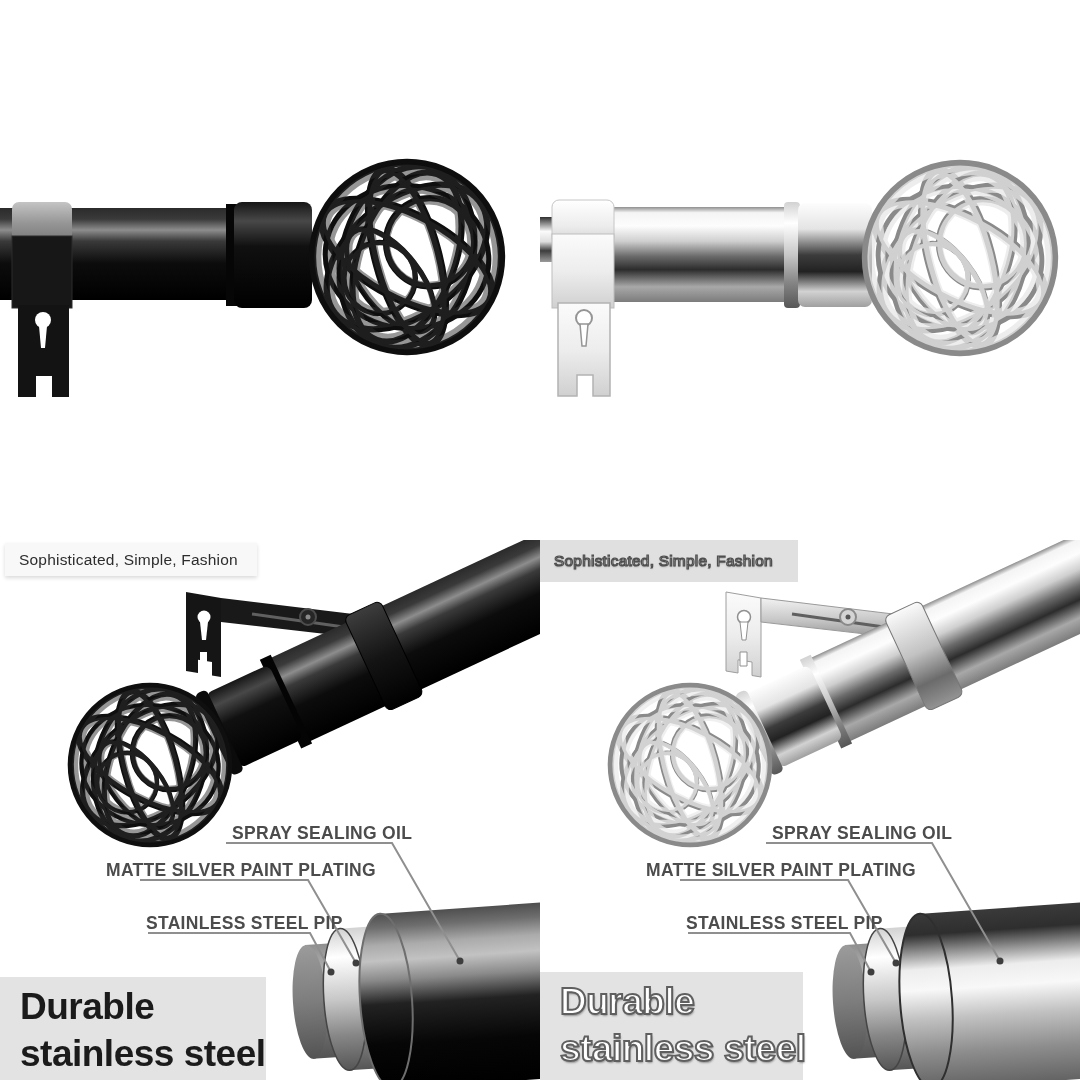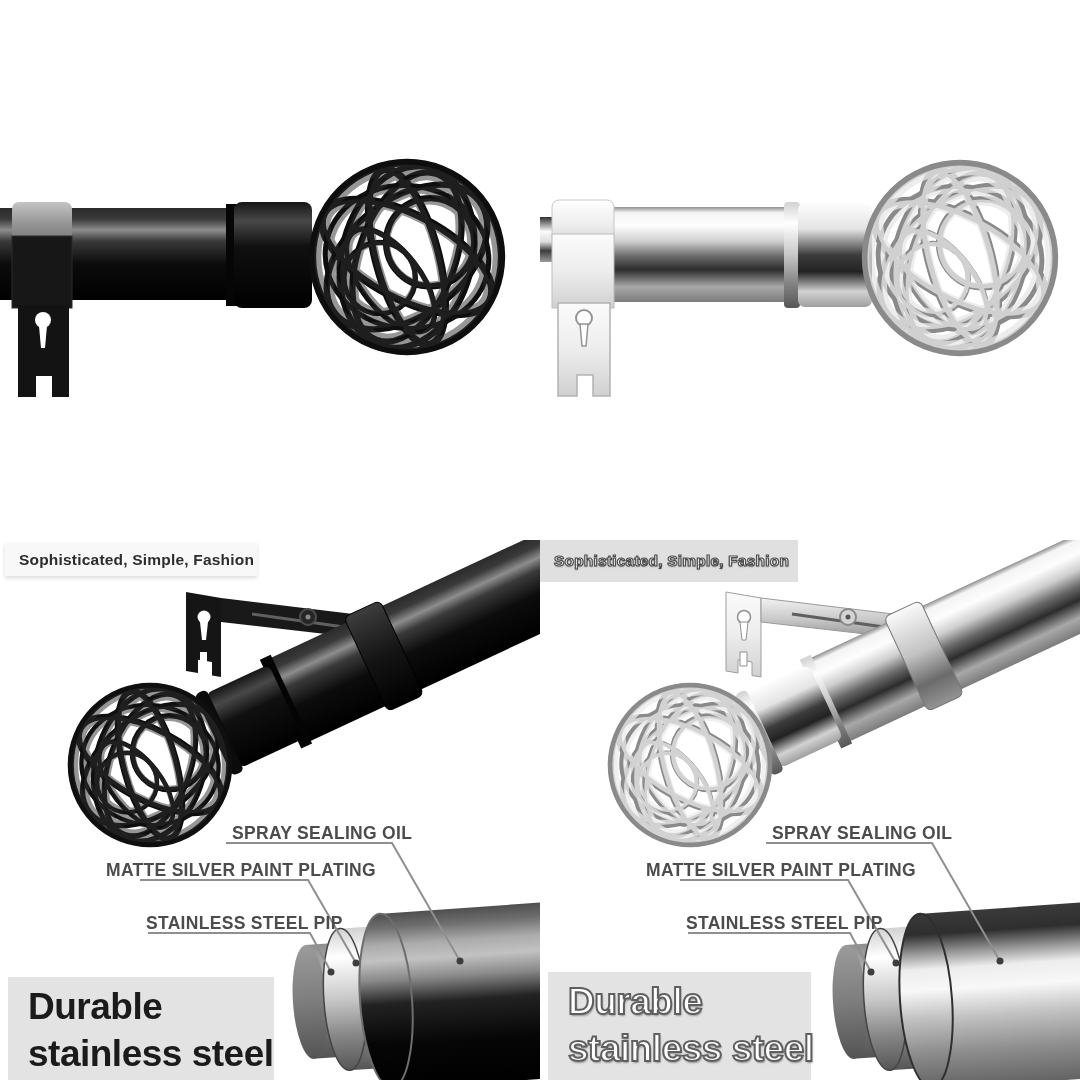--- a/index.html
+++ b/index.html
@@ -2,30 +2,30 @@
 <html style="--background: #ffffff; --black-finish: #0d0d0d; --chrome-highlight: #f4f4f4; --steel-gray: #9a9a9a; --tagline-text: #2d2d2d; --tagline-bar-light: #f8f8f8; --tagline-bar-gray: #e0e0e0; --callout-text: #4c4c4c; --leader-line: #8f8f8f; --panel-gray: #e3e3e3; --caption-text: #1b1b1b; --outline-stroke: #5f5f5f;"><head>
 <meta charset="utf-8">
 <style>
   html,body{margin:0;padding:0;background:var(--background,#fff);}
   #stage{position:relative;width:1080px;height:1080px;overflow:hidden;background:var(--background,#fff);
          font-family:"Liberation Sans","DejaVu Sans",sans-serif;}
   .q{position:absolute;width:540px;height:540px;overflow:hidden;}
   .q svg.photo{position:absolute;left:0;top:0;width:540px;height:540px;display:block;}
   
   .tagline{position:absolute;display:flex;align-items:center;padding-left:14px;box-sizing:border-box;
-           font-weight:700;font-size:15.5px;letter-spacing:.2px;white-space:nowrap;z-index:3;}
+           font-weight:400;font-size:15.5px;letter-spacing:.2px;white-space:nowrap;z-index:3;}
   .tag-light{left:5px;top:3px;width:252px;height:33px;background:var(--tagline-bar-light,#f8f8f8);
              color:var(--tagline-text,#2d2d2d);box-shadow:0 2px 4px rgba(0,0,0,.15);}
   .tag-gray{left:0;top:0;width:258px;height:42px;background:var(--tagline-bar-gray,#e0e0e0);
             color:#f6f6f6;-webkit-text-stroke:1.2px #4f4f4f;text-shadow:0 1px 2px rgba(0,0,0,.35);}
   
   .callout{position:absolute;font-weight:700;font-size:17.5px;letter-spacing:.3px;white-space:nowrap;
            color:var(--callout-text,#4c4c4c);z-index:3;}
   
-  .durable{position:absolute;left:8px;box-sizing:border-box;background:var(--panel-gray,#e3e3e3);
+  .durable{position:absolute;left:0;box-sizing:border-box;background:var(--panel-gray,#e3e3e3);
            padding:6px 0 0 20px;font-weight:700;font-size:37px;line-height:47px;letter-spacing:-.5px;z-index:2;}
   .durable span{display:block;white-space:nowrap;}
   .dur-dark{top:437px;width:266px;height:103px;color:var(--caption-text,#1b1b1b);}
   .dur-outline{top:432px;width:263px;height:108px;color:#ffffff;-webkit-text-stroke:2px var(--outline-stroke,#5f5f5f);
                text-shadow:1px 2px 2px rgba(0,0,0,.35);}
 </style>
 </head>
 <body>
 
 <div id="stage">

